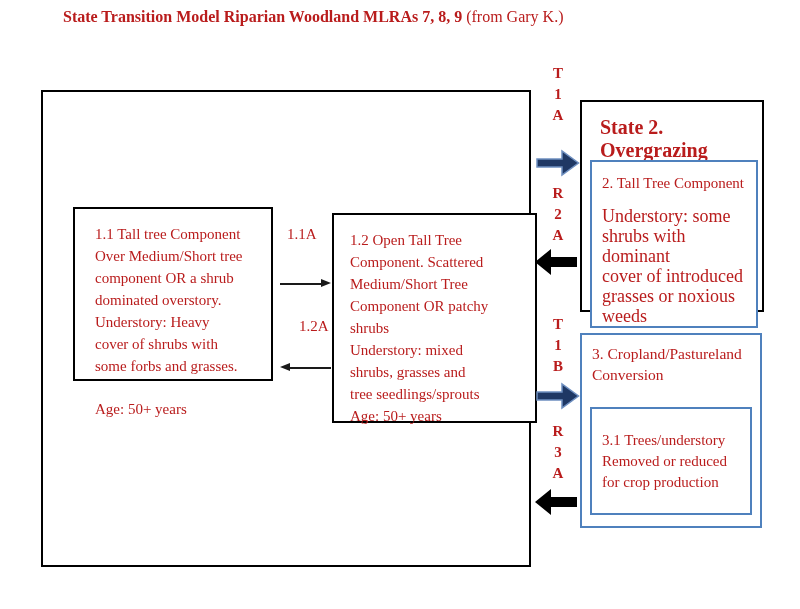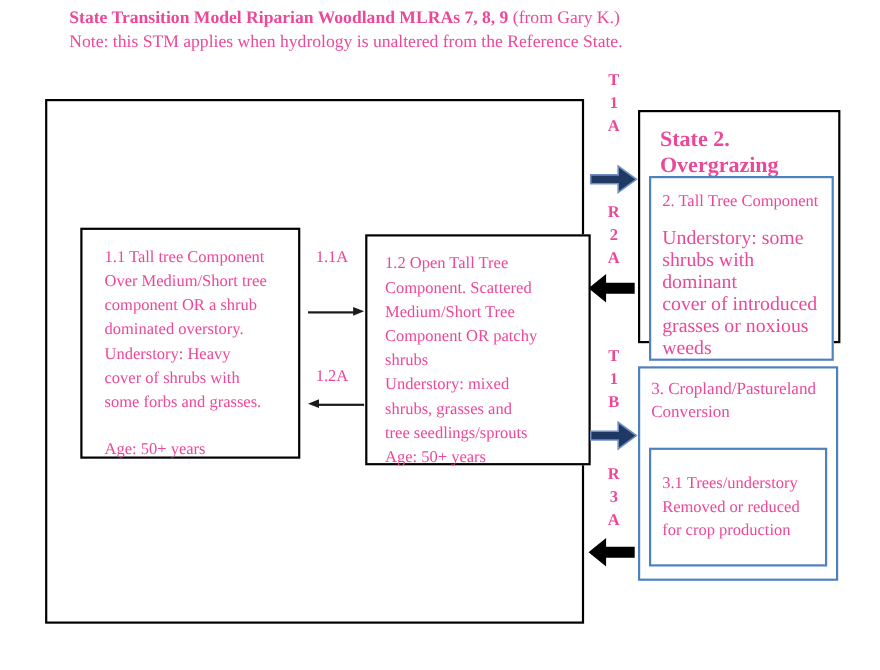--- a/index.html
+++ b/index.html
@@ -1,31 +1,31 @@
 <!DOCTYPE html>
 <html style="--blue: #4f81bd; --navy: #1f3864;"><head>
 <meta charset="utf-8">
 <style>
   :root { --blue:#4f81bd; --navy:#1f3864; --ink:#1a1a1a; }
   html,body { margin:0; padding:0; background:#ffffff; }
   .canvas { position:relative; width:800px; height:609px; background:#fff;
-            font-family:"Liberation Serif", serif; color:#ec4899; overflow:hidden; }
+            font-family:"Liberation Serif", serif; color:#b91c1c; overflow:hidden; }
   .box { position:absolute; background:#fff; box-sizing:border-box; }
   .b-black { border:2px solid #000; }
   .b-blue  { border:2px solid var(--blue); }
 
   .title-line { position:absolute; left:63px; top:6px; font-size:16px; line-height:21px; }
   .title-line b { font-weight:bold; }
   .note-line  { position:absolute; left:63px; top:28px; font-size:16px; line-height:21px; }
 
   .s1-header { position:absolute; left:28px; top:12px; font-size:15.5px; }
 
   .body-txt { font-size:15px; line-height:22px; white-space:pre-line; }
 
-  .c11 { left:30px; top:115px; width:200px; height:210px; padding:14px 8px 0 20px; }
+  .c11 { left:30px; top:115px; width:200px; height:174px; padding:14px 8px 0 20px; }
   .c12 { left:289px; top:121px; width:205px; height:210px; padding:14px 6px 0 16px; }
   .age-line { margin-top:21px; }
 
   .pathway-label { position:absolute; font-size:15px; }
   .thin-arrow { position:absolute; width:51px; height:9px; }
   .thin-arrow::before { content:""; position:absolute; left:0; right:8px; top:4px; height:1.5px; background:var(--ink); }
   .thin-arrow.right::after { content:""; position:absolute; right:0; top:0; width:0; height:0;
       border-left:10px solid var(--ink); border-top:4.5px solid transparent; border-bottom:4.5px solid transparent; }
   .thin-arrow.left::before { left:8px; right:0; }
   .thin-arrow.left::after { content:""; position:absolute; left:0; top:0; width:0; height:0;
@@ -43,21 +43,20 @@
   .s3-header { position:absolute; left:10px; top:8px; font-size:15.5px; line-height:21px; white-space:pre-line; }
   .inner3 { left:8px; top:72px; width:162px; height:108px; padding:21px 4px 0 10px; }
   .inner3 .b { font-size:15px; line-height:21px; white-space:pre-line; }
 </style>
 </head>
 <body>
 
 <div class="canvas">
 
   <div class="title-line"><b>State Transition Model Riparian Woodland MLRAs 7, 8, 9</b><span> (from Gary K.)</span></div>
-  <div class="note-line">Note: this STM applies when hydrology is unaltered from the Reference State.</div>
 
   <div class="box b-black" style="left:41px; top:90px; width:490px; height:477px;">
 
     <div class="box b-black c11">
       <div class="body-txt">1.1 Tall tree Component
 Over Medium/Short tree
 component OR a shrub
 dominated overstory.
 Understory: Heavy
 cover of shrubs with
@@ -73,21 +72,21 @@
 shrubs
 Understory: mixed
 shrubs, grasses and
 tree seedlings/sprouts
 Age: 50+ years</div>
     </div>
 
     <div class="pathway-label" style="left:244px; top:134px;">1.1A</div>
     <div class="thin-arrow right" style="left:237px; top:187px;"></div>
 
-    <div class="pathway-label" style="left:244px; top:226px;margin-top:16px;">1.2A</div>
+    <div class="pathway-label" style="left:256px; top:226px;">1.2A</div>
     <div class="thin-arrow left" style="left:237px; top:271px;"></div>
   </div>
 
   <div class="tr-label" style="left:547px; top:63px;">T
 1
 A</div>
   <svg class="block-arrow" style="left:536px; top:147px;" width="44" height="32" viewBox="0 0 44 32">
     <polygon points="1,12 26,12 26,4 42.5,16 26,28 26,20 1,20" fill="var(--navy)" stroke="#6e8fc0" stroke-width="1.5"></polygon>
   </svg>
   <div class="tr-label" style="left:547px; top:183px;">R

